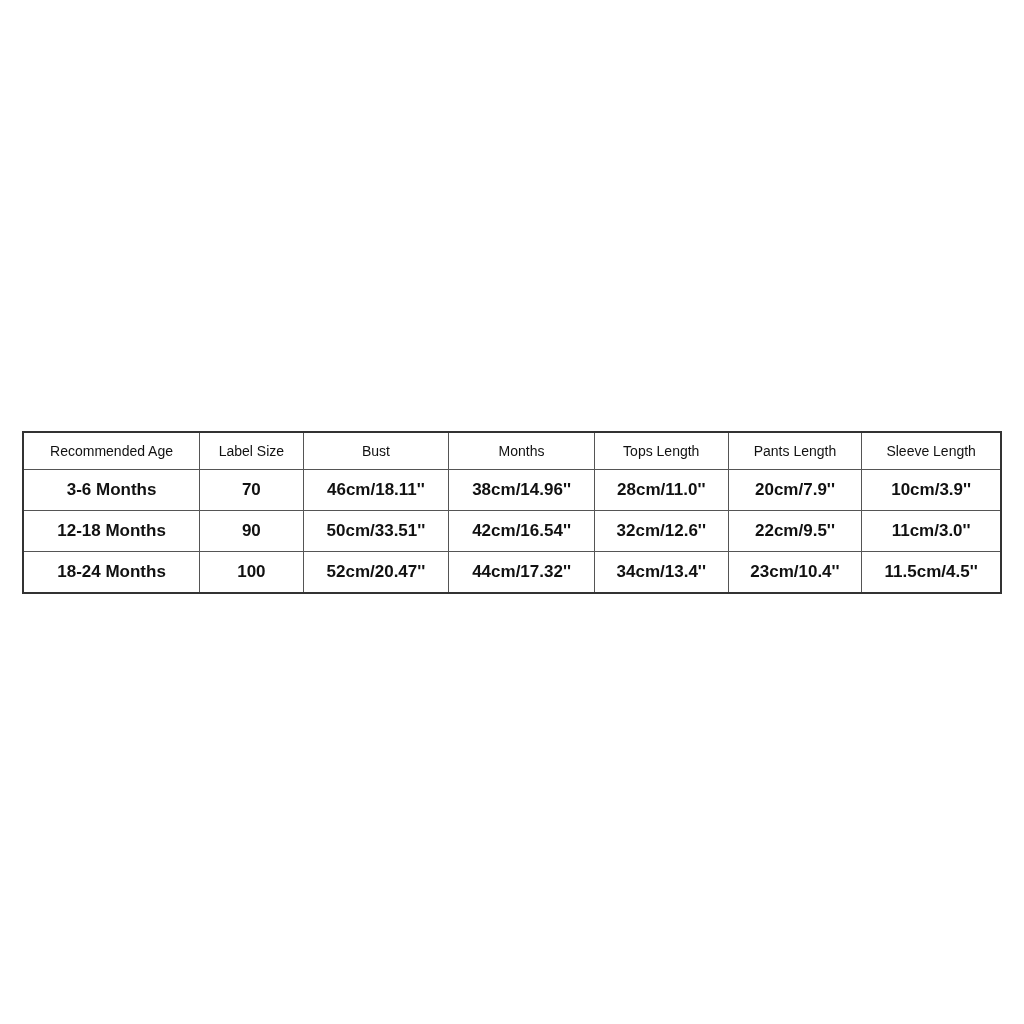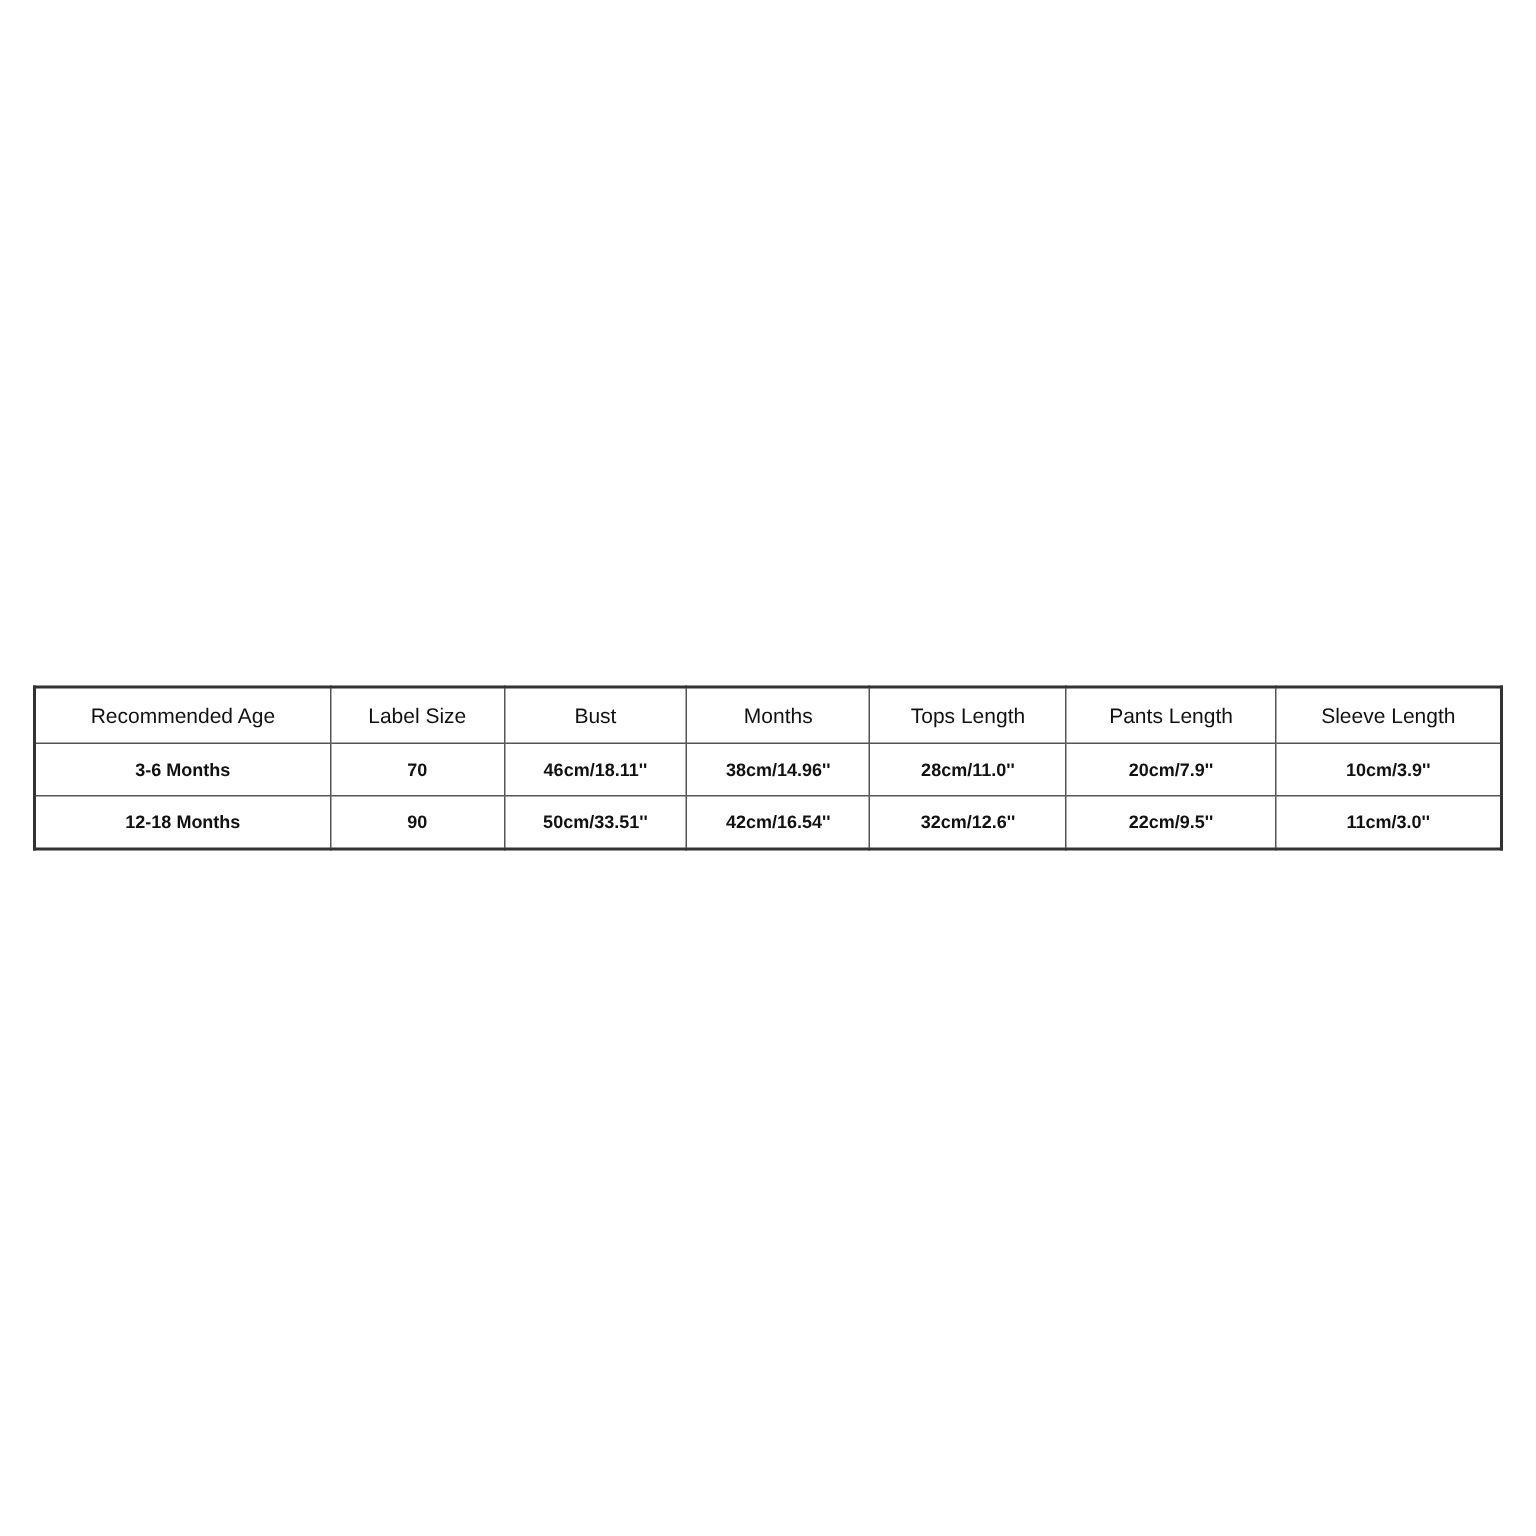--- a/index.html
+++ b/index.html
@@ -26,21 +26,21 @@
       width: 100%;
       border-collapse: collapse;
       border: 2px solid #333;
     }
 
     th, td {
       border: 1px solid #555;
       padding: 10px 8px;
       text-align: center;
       font-family: Arial, sans-serif;
-      font-size: 12px;
+      font-size: 17px;
       color: #111;
     }
 
     thead th {
       font-weight: normal;
       background: #fff;
       font-size: 14px;
     }
 
     tbody td {
@@ -84,15 +84,24 @@
         </tr>
         <tr>
           <td>12-18 Months</td>
           <td>90</td>
           <td>50cm/33.51''</td>
           <td>42cm/16.54''</td>
           <td>32cm/12.6''</td>
           <td>22cm/9.5''</td>
           <td>11cm/3.0''</td>
         </tr>
+        <tr>
+          <td>18-24 Months</td>
+          <td>100</td>
+          <td>52cm/20.47''</td>
+          <td>44cm/17.32''</td>
+          <td>34cm/13.4''</td>
+          <td>23cm/10.4''</td>
+          <td>11.5cm/4.5''</td>
+        </tr>
       </tbody>
   </table>
 </div>
 
 </body></html>

